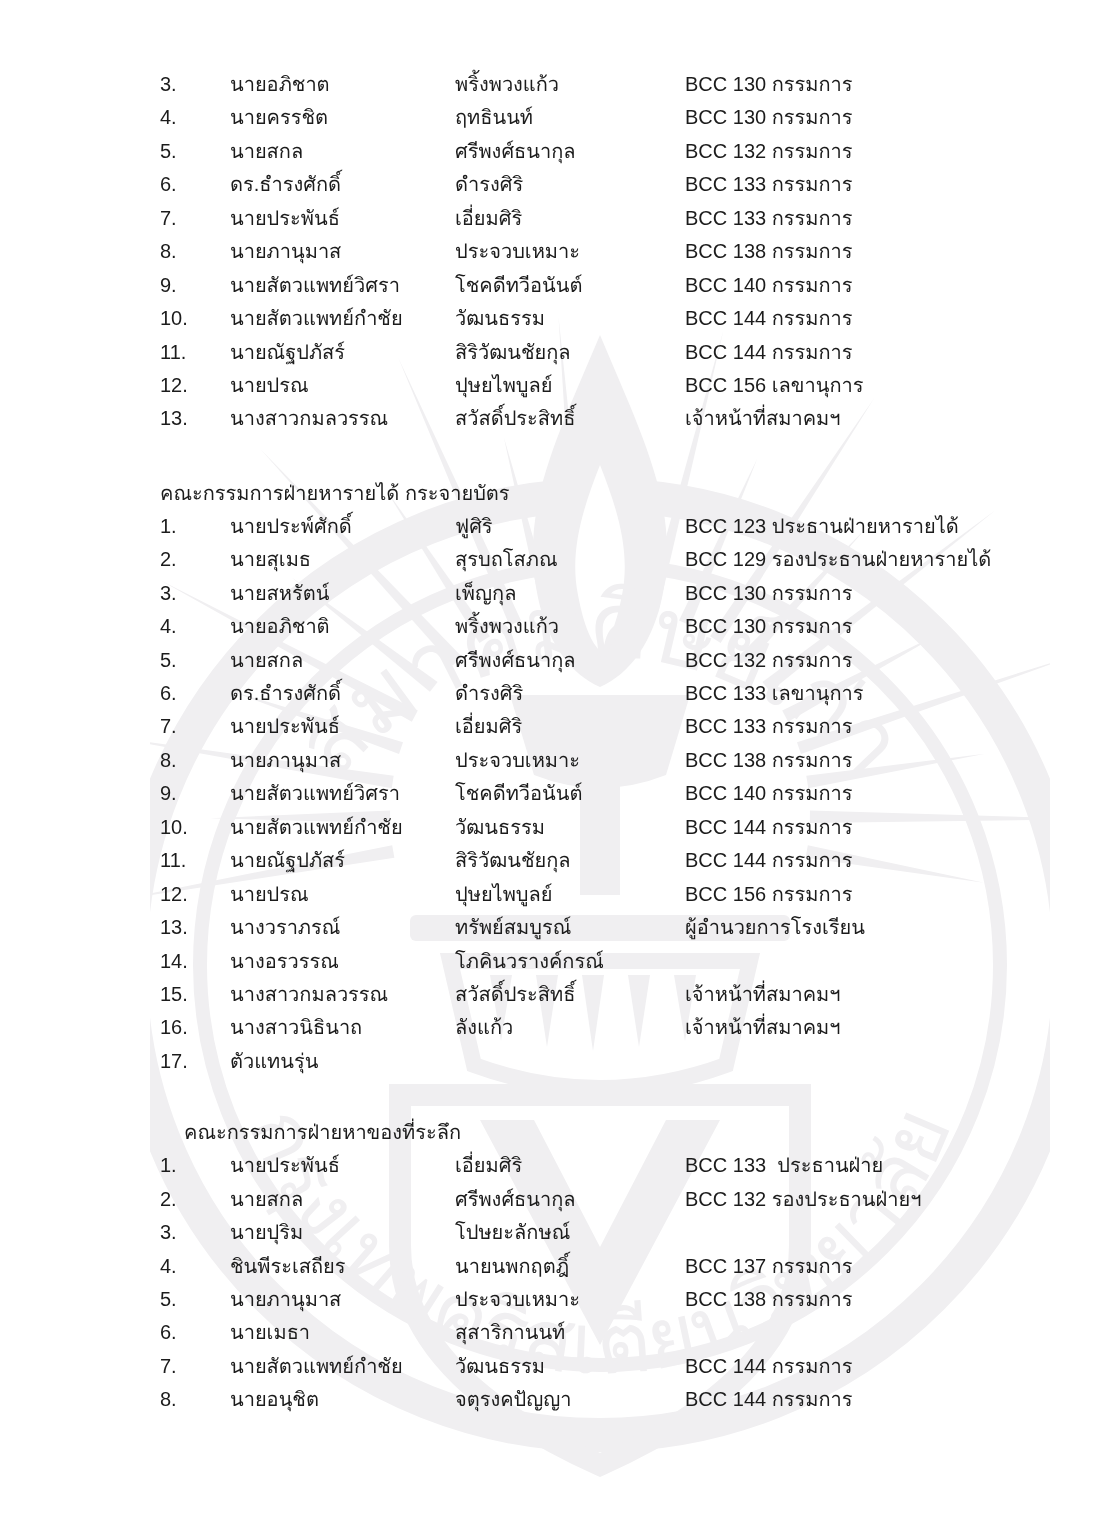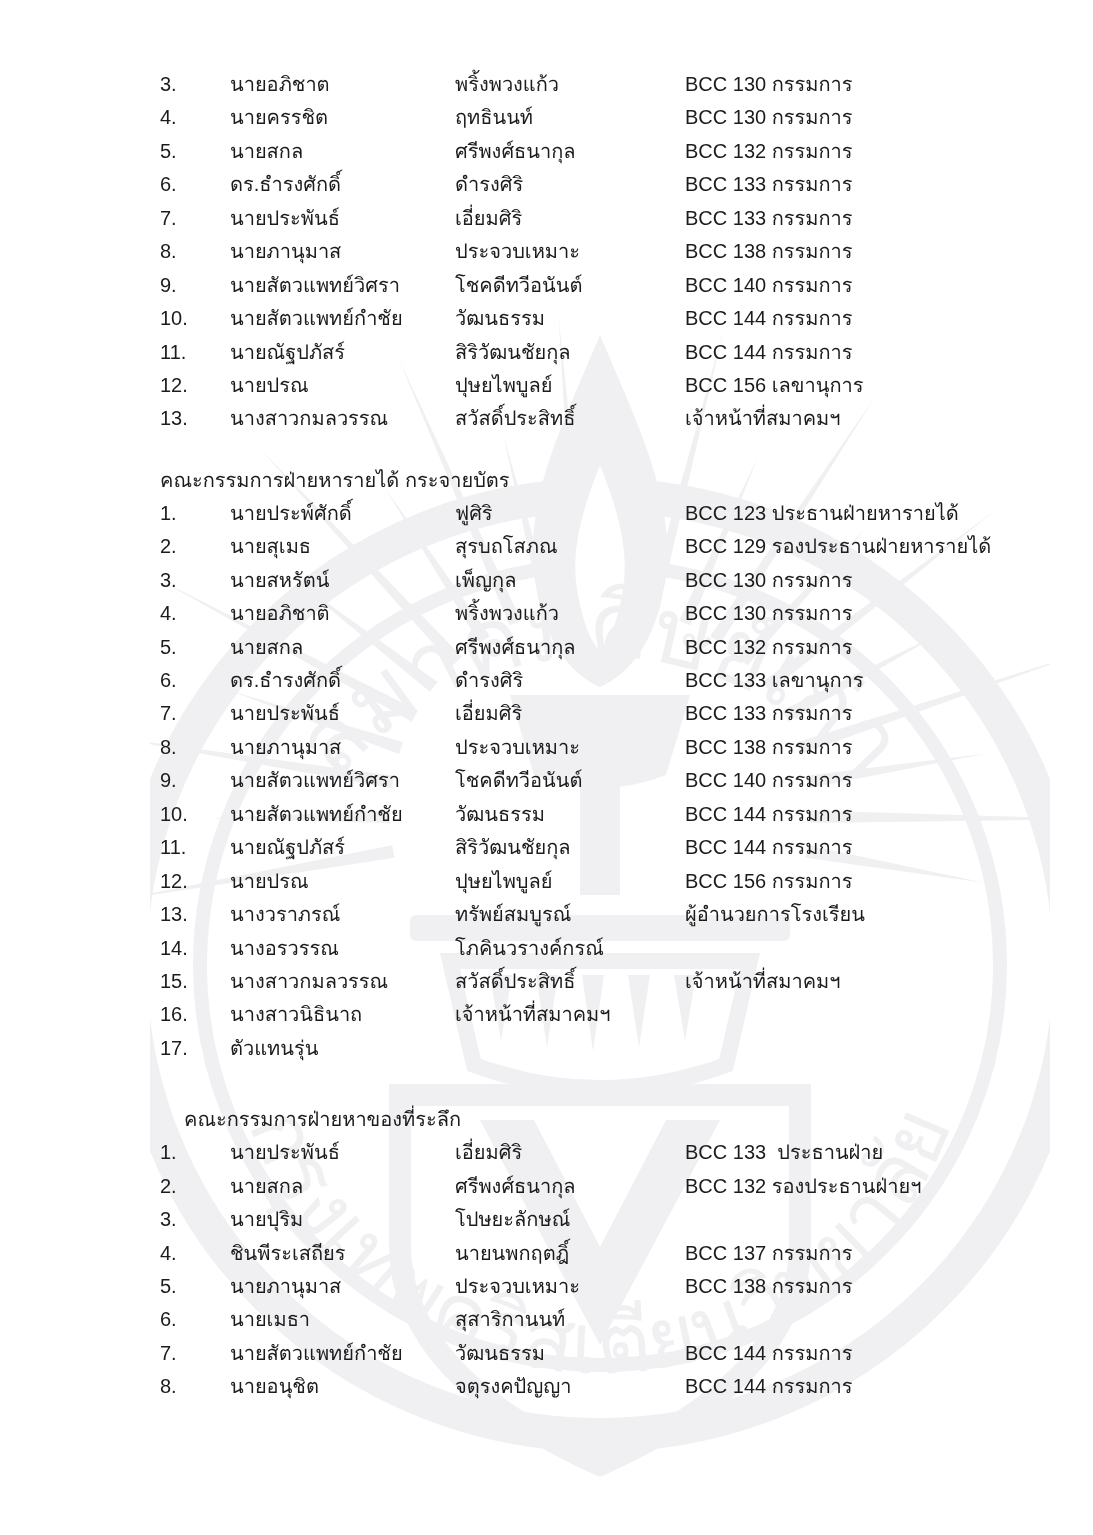--- a/index.html
+++ b/index.html
@@ -49,21 +49,21 @@
     grid-template-columns:70px 225px 230px auto;
     height:33.45px;
     line-height:33.45px;
     align-items:center;
   }
   .cell{
     white-space:pre;
     overflow:visible;
   }
   #sec1{padding-top:68px;}
-  #sec2-title{margin-top:27px;}
+  #sec2-title{margin-top:40px;}
   #sec3-title{margin-top:37px;margin-left:24px;}
 </style>
 </head>
 <body>
 
 <div class="page">
 
   <svg class="watermark" viewBox="0 0 900 1300" xmlns="http://www.w3.org/2000/svg" aria-hidden="true">
     <g fill="var(--wm)" stroke="none">
 
@@ -289,20 +289,21 @@
           </div>
           <div class="row">
             <div class="cell num">15.</div>
             <div class="cell first_name">นางสาวกมลวรรณ</div>
             <div class="cell last_name">สวัสดิ์ประสิทธิ์</div>
             <div class="cell role">เจ้าหน้าที่สมาคมฯ</div>
           </div>
           <div class="row">
             <div class="cell num">16.</div>
             <div class="cell first_name">นางสาวนิธินาถ</div>
+            <div class="cell last_name">ลังแก้ว</div>
             <div class="cell role">เจ้าหน้าที่สมาคมฯ</div>
           </div>
           <div class="row">
             <div class="cell num">17.</div>
             <div class="cell first_name">ตัวแทนรุ่น</div>
             <div class="cell last_name"></div>
             <div class="cell role"></div>
           </div>
         </div>
     </section>

